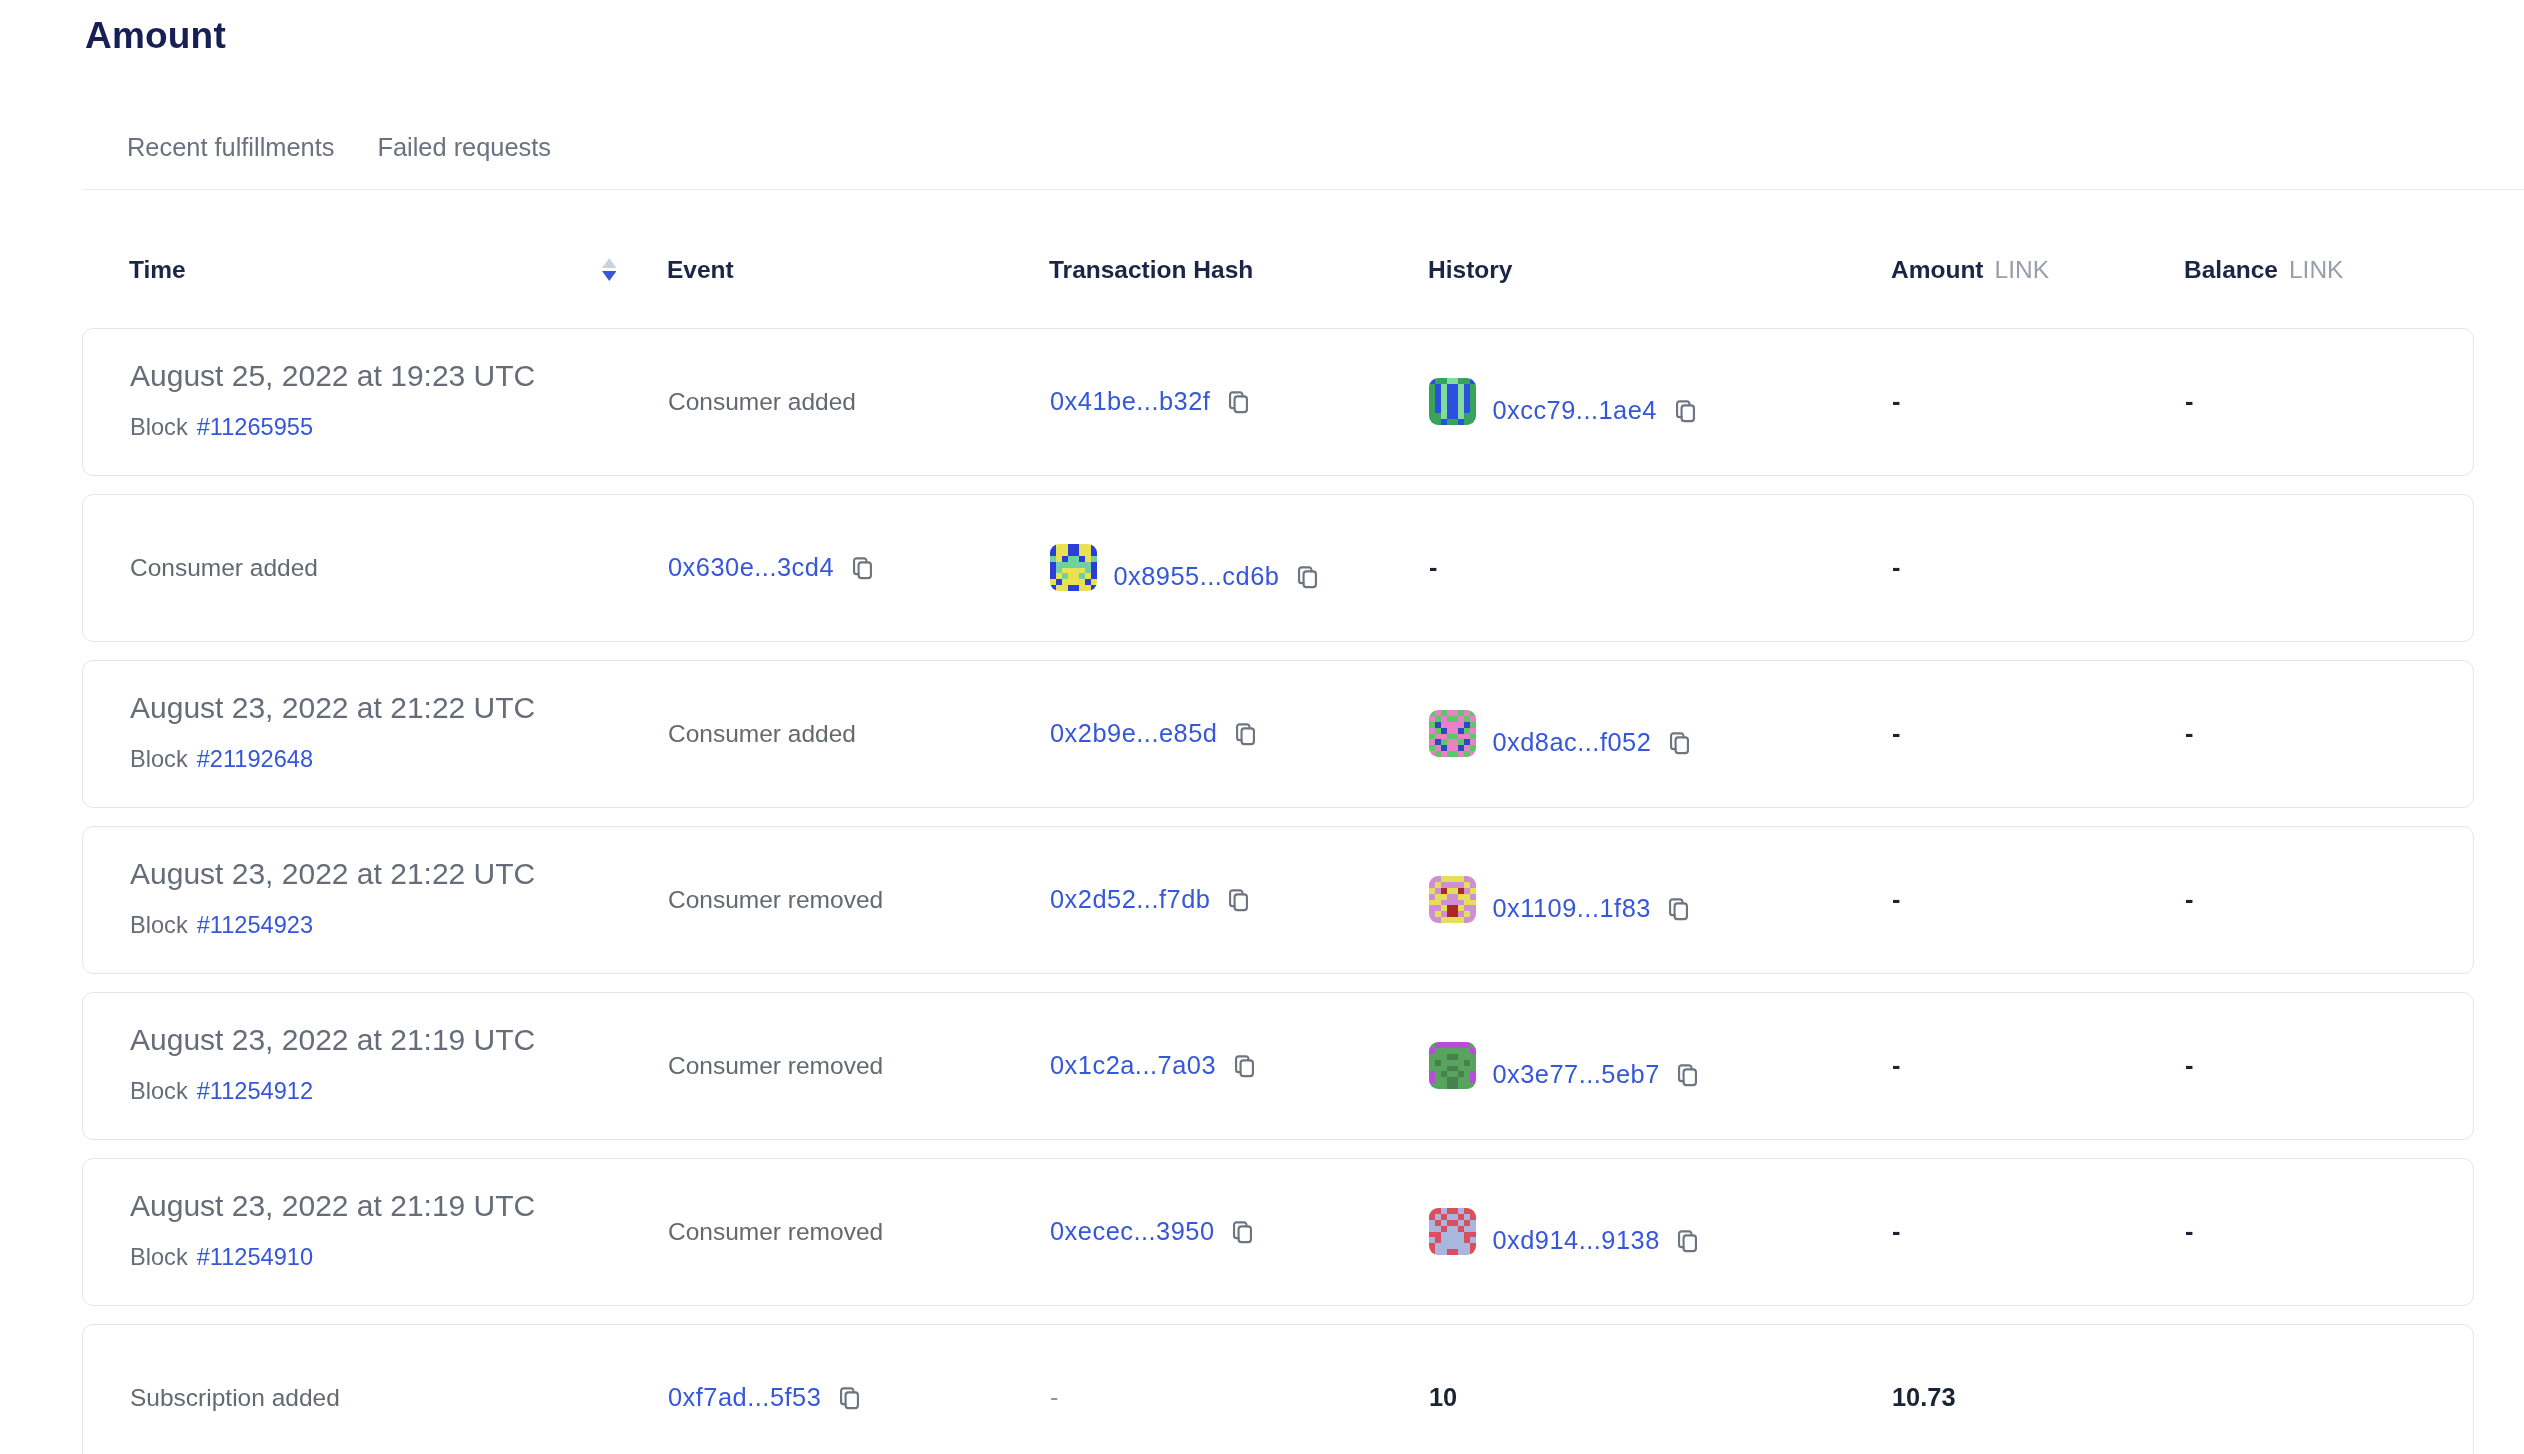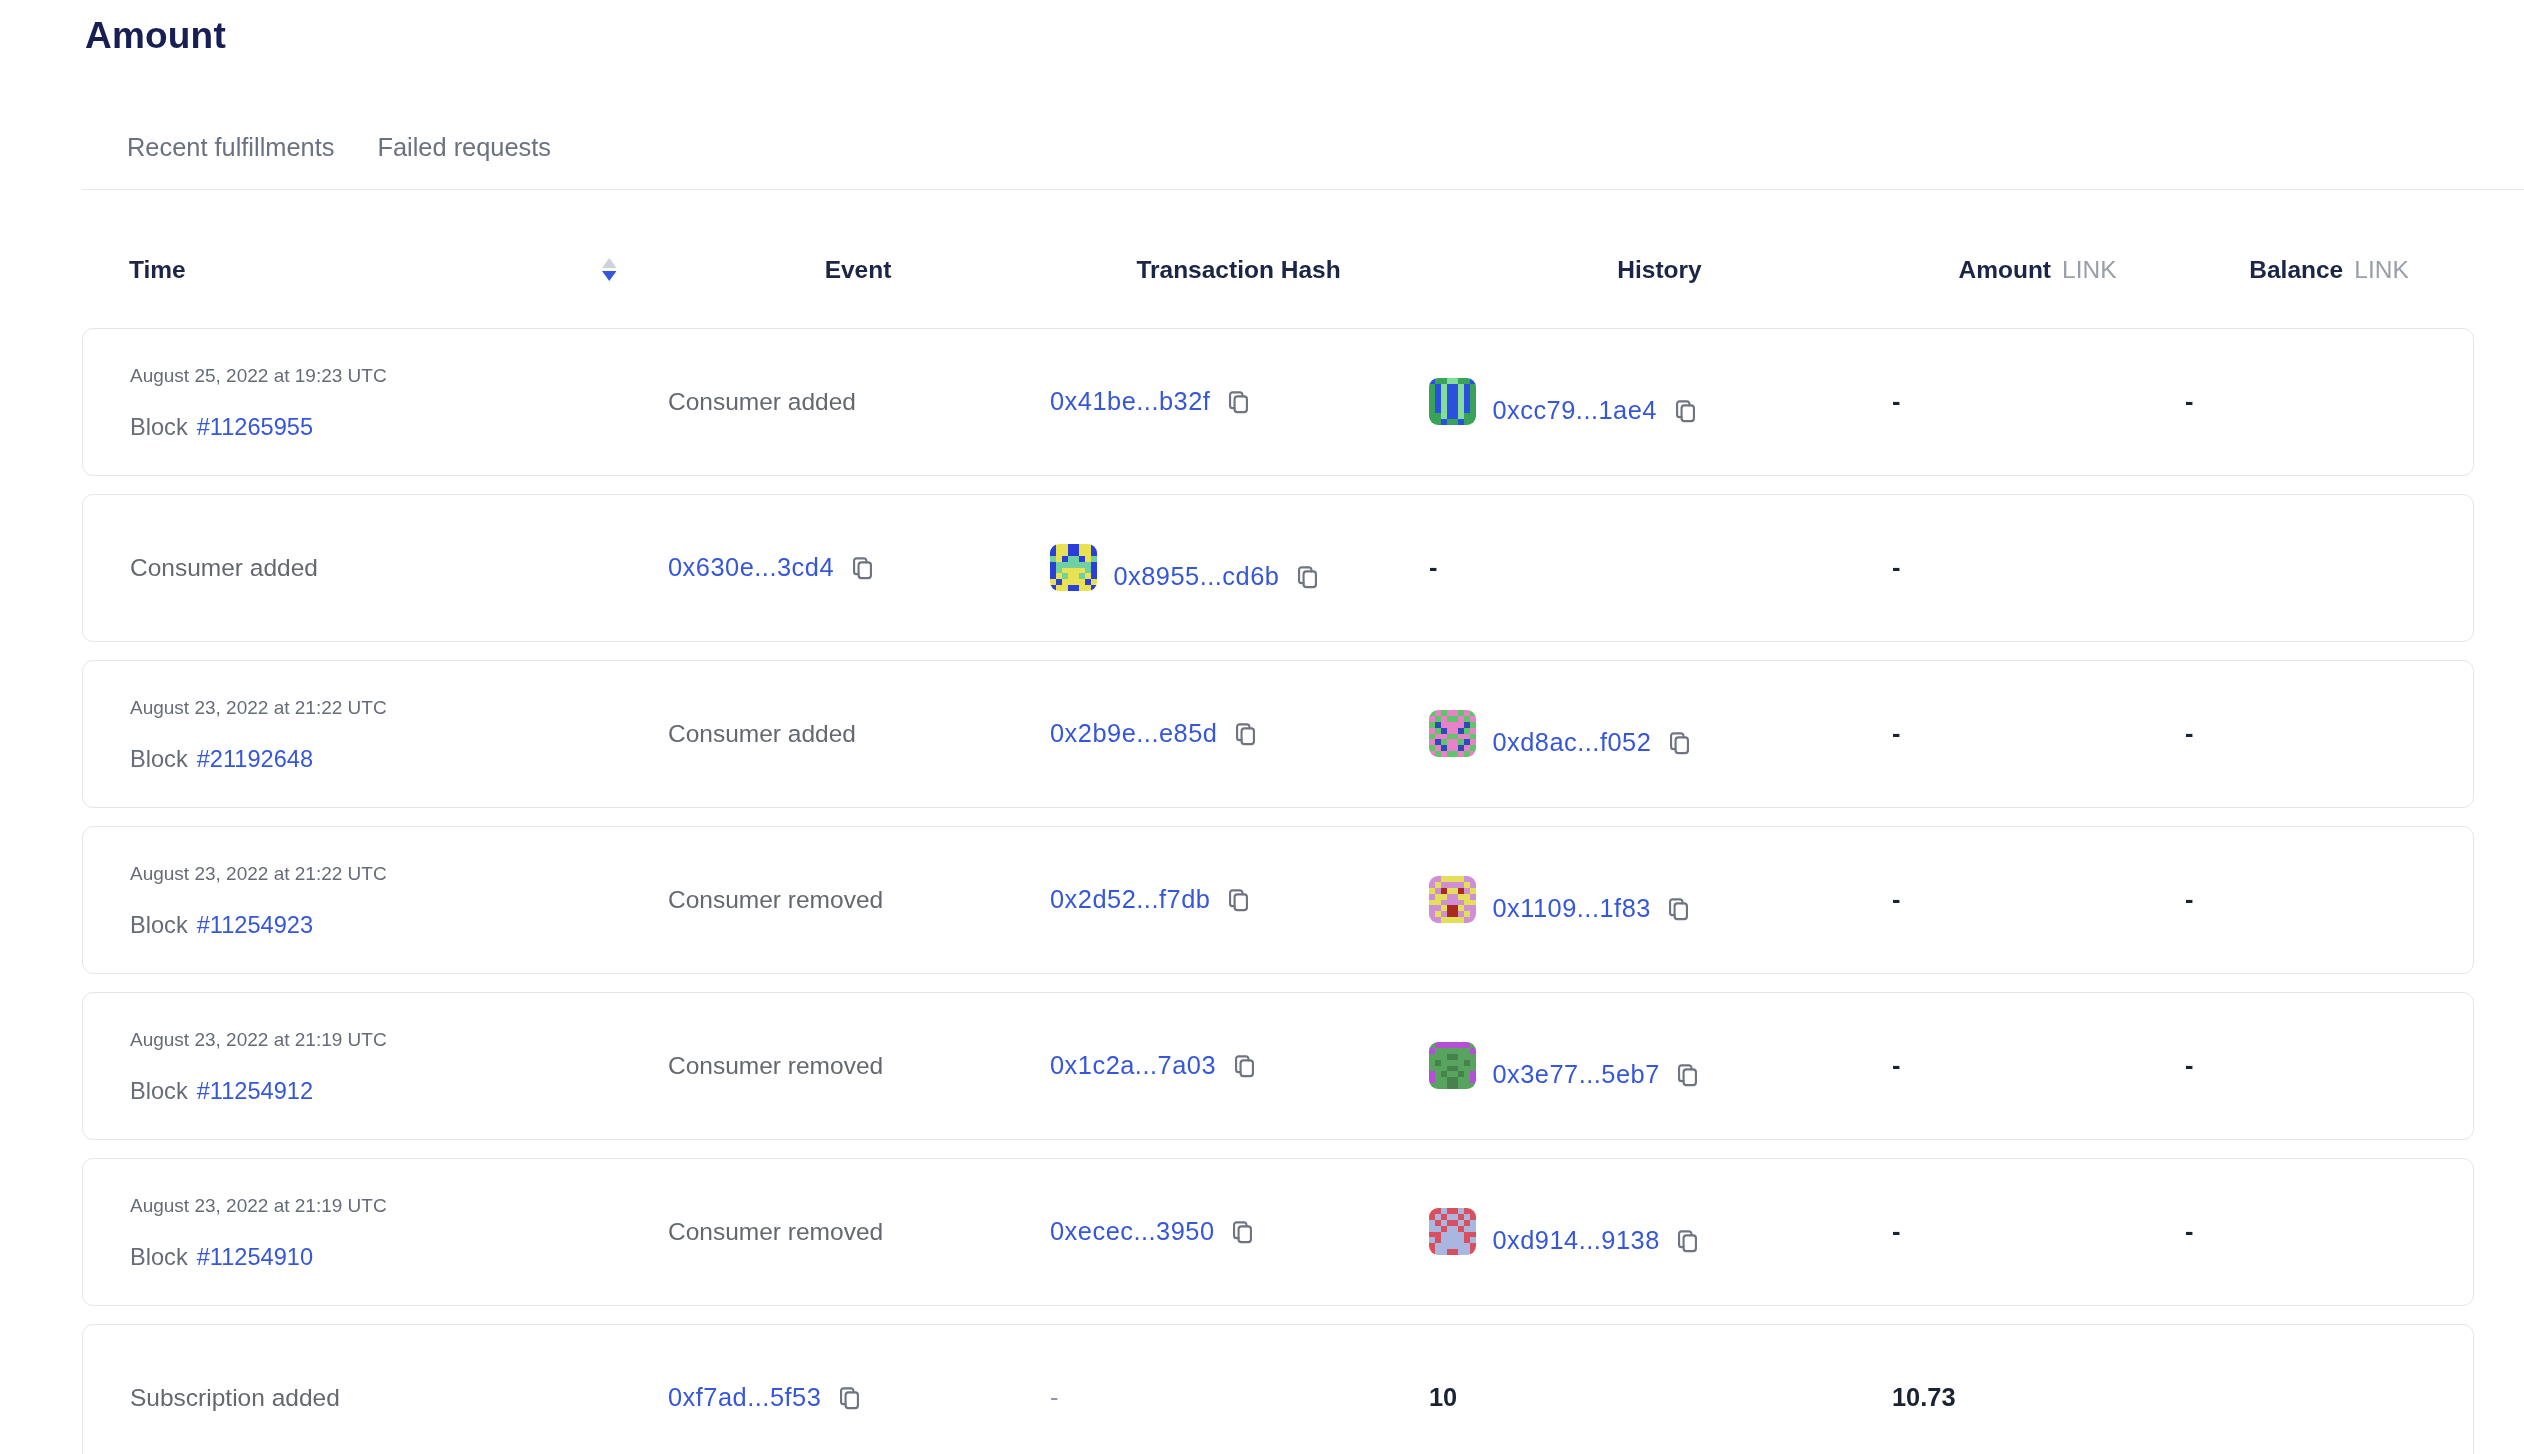--- a/index.html
+++ b/index.html
@@ -18,33 +18,33 @@
   .tab.recent{margin-left:45px;}
   .tab.failed{margin-left:43px;}
   .tab-pill{margin-left:42px;height:102px;padding:0 40px;border:4.5px solid #3657d9;border-radius:12.7px;
     background:#ffffff;display:flex;align-items:center;z-index:2;position:relative;cursor:pointer;}
   .tab-pill .tab-label{font-size:25.4px;color:#3657d9;font-weight:400;}
 
   
   .grid-cols{display:grid;grid-template-columns:538px 382px 379px 463px 293px 1fr;align-items:center;}
 
   
-  .thead{margin:35px 0 0 82px;width:2392px;height:64px;padding-left:47px;box-sizing:border-box;text-align:center;}
+  .thead{margin:35px 0 0 82px;width:2392px;height:64px;padding-left:47px;box-sizing:border-box;}
   .th{font-size:24.5px;font-weight:700;color:#1b2546;}
   .th .unit{font-weight:400;color:#989fab;margin-left:11px;}
   .th-time{display:flex;align-items:center;justify-content:space-between;padding-right:51px;cursor:pointer;}
   .sort-icon{display:flex;flex-direction:column;align-items:center;gap:2.7px;cursor:pointer;}
 
   
   .rows{margin-top:26px;}
   .card{margin:0 0 18px 82px;width:2392px;height:148px;border:1.8px solid #e4e6e9;border-radius:11px;
     background:#ffffff;box-sizing:border-box;padding-left:47px;}
   .cell{display:flex;align-items:flex-end;}
   .time-cell{flex-direction:column;align-items:flex-start;justify-content:center;gap:27px;}
-  .date{font-size:19px;color:#666c78;line-height:25.4px;}
+  .date{font-size:30px;color:#666c78;line-height:25.4px;}
   .blockline{font-size:23.6px;color:#666c78;line-height:25.4px;}
   .block-link{color:#3657d9;text-decoration:none;margin-left:9px;cursor:pointer;}
   .event-text{font-size:24.5px;color:#63696f;}
   .hash{font-size:25.4px;color:#3657d9;text-decoration:none;letter-spacing:0.5px;cursor:pointer;}
   .copy-btn{background:none;border:none;padding:0;margin-left:14.5px;cursor:pointer;line-height:0;}
   .consumer-cell .avatar{width:47px;height:47px;border-radius:9px;overflow:hidden;display:grid;
     grid-template-columns:repeat(8,1fr);grid-template-rows:repeat(8,1fr);margin-right:16.4px;flex:0 0 auto;}
   .dash{font-size:25.4px;color:#1a2333;font-weight:700;}
   .consumer-dash{color:#8f96a2;font-weight:400;display:none;}
   .amount-cell span,.balance-cell span{font-size:25.4px;color:#1a2333;font-weight:700;}

